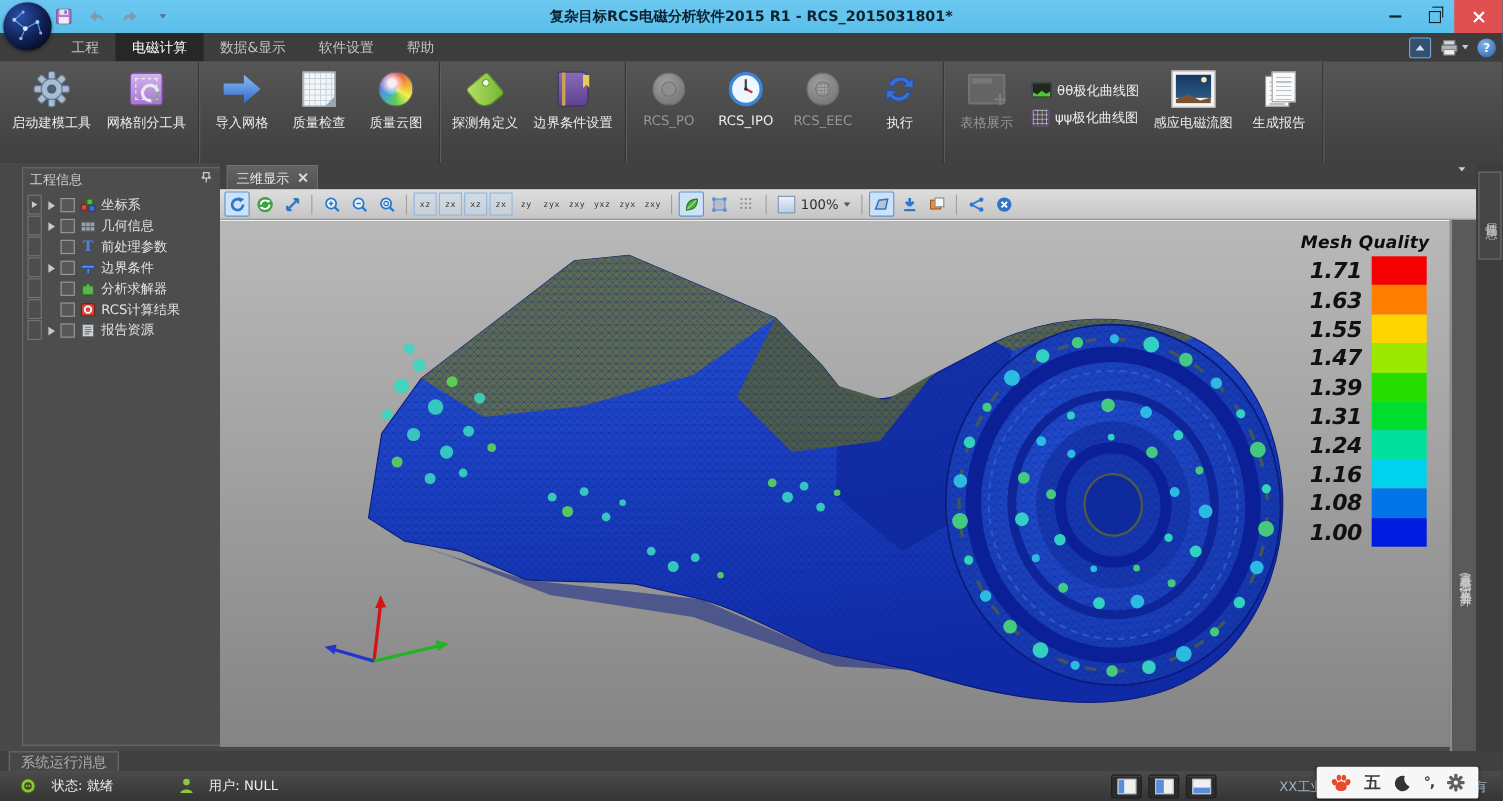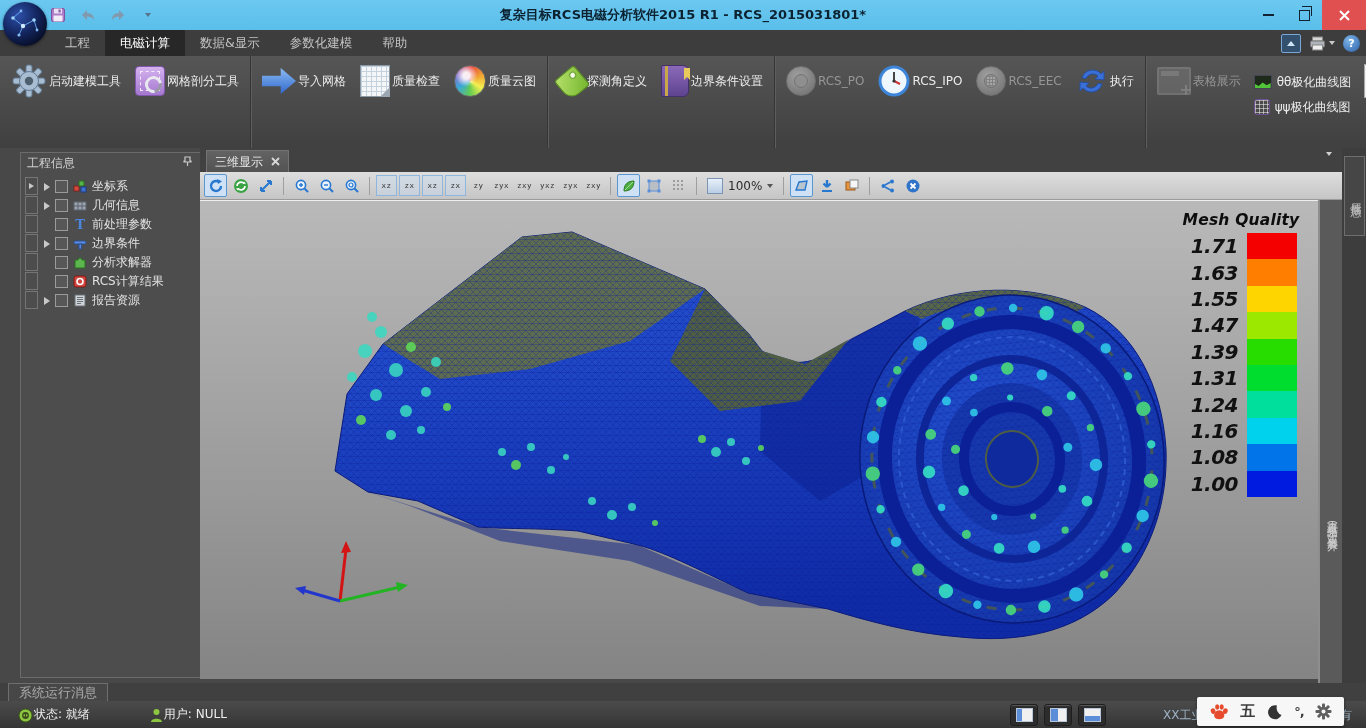--- a/index.html
+++ b/index.html
@@ -37,21 +37,21 @@
   .helpcirc{width:17px;height:17px;border-radius:50%;background:radial-gradient(circle at 35% 30%,#7db4e8,#2b5fa8);
     color:#fff;font-size:11px;font-weight:bold;display:flex;align-items:center;justify-content:center;}
   .caret{width:0;height:0;border-left:3.5px solid transparent;border-right:3.5px solid transparent;border-top:4px solid #c9c9c9;}
 
   
   .ribbon{position:absolute;left:0;top:56px;width:1366px;height:92px;
     background:linear-gradient(#565656,#474747 65%,#404040);display:flex;}
   .rgroup{position:relative;height:92px;border-right:1px solid #353535;box-shadow:1px 0 0 #5e5e5e;
     display:flex;align-items:flex-start;padding:3px 4px 18px 4px;}
   .rbtns{display:flex;align-items:flex-start;height:71px;}
-  .rbtn{display:flex;flex-direction:row;align-items:center;padding:2px 7px;gap:2px;min-width:56px;}
+  .rbtn{display:flex;flex-direction:column;align-items:center;padding:2px 7px;gap:2px;min-width:56px;}
   .ric{height:40px;display:flex;align-items:center;justify-content:center;}
   .rlabel{font-size:12px;color:#ececec;white-space:nowrap;}
   .rbtn.disabled .rlabel{color:#969696;}
   .rbtn.disabled .ric{filter:grayscale(1);opacity:.55;}
   .glabel{position:absolute;bottom:1px;left:0;right:0;text-align:center;font-size:11px;color:#9d9d9d;}
   .gcorner{position:absolute;right:4px;bottom:4px;width:0;height:0;
     border-left:5px solid transparent;border-bottom:5px solid #909090;}
   .rsmallcol{display:flex;flex-direction:column;justify-content:center;height:71px;gap:8px;padding:0 6px;}
   .rsmall{display:flex;align-items:center;gap:5px;}
   .rsmall .rlabel{font-size:12px;}
@@ -159,21 +159,21 @@
   .ptab{position:absolute;left:2px;top:8px;width:19px;height:78px;border:1px solid #6e6e6e;background:#464646;
      display:flex;align-items:center;justify-content:center;}
   .ptab .vtext2{writing-mode:vertical-rl;font-size:11px;color:#b9b9b9;letter-spacing:1px;}
 
   
   .msgrow{position:absolute;left:0;top:683px;width:1366px;height:18px;background:#404040;}
   .msgtab{position:absolute;left:8px;top:0;height:17px;padding:0 10px;border:1px solid #6e6e6e;background:#474747;
      color:#ababab;font-size:13px;display:flex;align-items:center;}
   .statusbar{position:absolute;left:0;top:701px;width:1366px;height:27px;
      background:linear-gradient(#4b4b4b,#353535);display:flex;align-items:center;color:#eee;font-size:12px;}
-  .st-item{display:flex;align-items:flex-end;gap:1px;margin-left:18px;}
+  .st-item{display:flex;align-items:center;gap:14px;margin-left:18px;}
   .laybtns{position:absolute;right:260px;top:3px;display:flex;gap:6px;}
   .laybtn{width:26px;height:20px;background:#2c2c2c;border-radius:3px;border:1px solid #1e1e1e;
      box-shadow:inset 0 1px 0 #555;display:flex;align-items:center;justify-content:center;}
   .layic{width:15px;height:12px;background:#f0f0f0;border:1px solid #b8c6d8;position:relative;}
   .layic.v1:before{content:"";position:absolute;left:0;top:0;bottom:0;width:5px;background:#5b8dd9;}
   .layic.v2:before{content:"";position:absolute;left:0;top:0;bottom:0;width:7px;background:#5b8dd9;}
   .layic.v3:before{content:"";position:absolute;left:0;right:0;bottom:0;height:5px;background:#5b8dd9;}
   .copytext{position:absolute;color:#9db2c4;font-size:12px;top:6px;white-space:nowrap;}
   .imebar{position:absolute;left:1197px;top:697px;width:135px;height:29px;background:#f7f7f7;border-radius:2px;
      box-shadow:0 1px 3px rgba(0,0,0,.5);display:flex;align-items:center;justify-content:space-around;padding:0 6px;z-index:80;}
@@ -242,21 +242,21 @@
           </svg>
       </div>
     </div>
   </div>
 
   <div class="menurow">
     <div id="menu-tabs">
         <div class="mtab">工程</div>
         <div class="mtab active">电磁计算</div>
         <div class="mtab">数据&amp;显示</div>
-        <div class="mtab">参数化建模</div>
+        <div class="mtab">软件设置</div>
         <div class="mtab">帮助</div>
       </div>
     <div class="menu-right">
       <div class="chevbox">
           <span class="chevup"></span>
         </div>
       <div style="display:flex;align-items:center;gap:3px;">
         <svg width="17" height="15" viewBox="0 0 17 15">
           <rect x="3.5" y="1" width="10" height="4" fill="#d8d8d8" stroke="#888"></rect>
           <rect x="1.5" y="5" width="14" height="6" rx="1" fill="#aeb4ba" stroke="#777"></rect>

